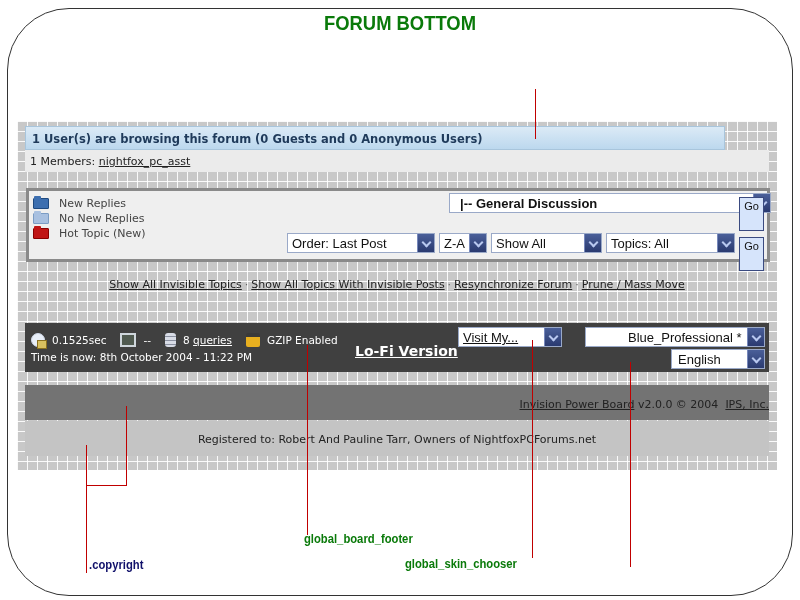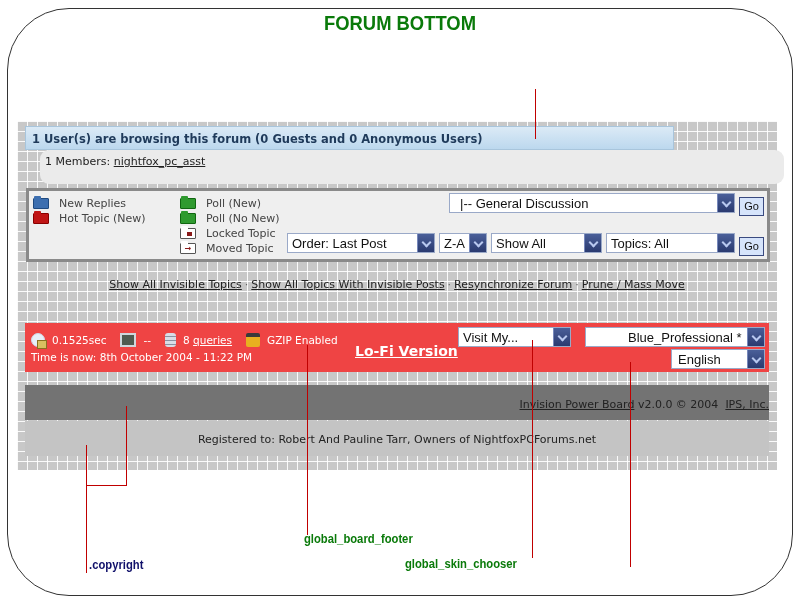--- a/index.html
+++ b/index.html
@@ -19,27 +19,27 @@
   
   .gridbg {
     position: absolute; left: 17px; top: 121px; width: 760px; height: 349px;
     background-color: #c8c8c8;
     background-image:
       linear-gradient(to right, rgba(255,255,255,0.9) 1px, transparent 1px),
       linear-gradient(to bottom, rgba(255,255,255,0.9) 1px, transparent 1px);
     background-size: 10px 10px;
   }
   .browsing-bar {
-    position: absolute; left: 25px; top: 126px; width: 649px; height: 24px;
+    position: absolute; left: 25px; top: 126px; width: 700px; height: 24px;
     background: linear-gradient(#dbeaf6, #bcd8ee); border: 1px solid #a8c5dc;
     font-size: 11.5px; font-weight: bold; color: #1f3a5a; padding: 5px 6px;
   }
   .members-row {
-    position: absolute; left: 40px; top: 150px; width: 744px; height: 34px;
-    background: #ebebeb; font-size: 11px; color: #222; padding: 5px 5px; border-radius: 9px;
+    position: absolute; left: 25px; top: 150px; width: 744px; height: 22px;
+    background: #ebebeb; font-size: 11px; color: #222; padding: 5px 5px;
   }
   .members-row a { color: #222; text-decoration: underline; }
   .legend-panel {
     position: absolute; left: 26px; top: 188px; width: 744px; height: 74px;
     background: #efefef; border: 3px solid #8a8a8a;
   }
   .legend-col { position: absolute; top: 5px; }
   .legend-item { height: 15px; display: flex; align-items: center; font-size: 11px; color: #444; }
   .folder { width: 16px; height: 11px; margin-right: 10px; border-radius: 1px; position: relative; }
   .folder::before { content: ""; position: absolute; left: 0; top: -3px; width: 7px; height: 3px; border-radius: 1px 1px 0 0; background: inherit; }
@@ -57,33 +57,33 @@
   }
   .select .arrow {
     position: absolute; right: 0; top: 0; width: 17px; height: 18px;
     background: linear-gradient(#4a5f99, #2a3a70); border-left: 1px solid #7788bb;
   }
   .select .arrow::after {
     content: ""; position: absolute; left: 5px; top: 5px; width: 5px; height: 5px;
     border-right: 2px solid #b8c8f0; border-bottom: 2px solid #b8c8f0; transform: rotate(45deg);
   }
   .go-btn {
-    position: absolute; width: 25px; height: 19px; background: #d6e4fb;
+    position: absolute; width: 25px; height: 34px; background: #d6e4fb;
     border: 1px solid #3a4a80; font-size: 11px; color: #111; text-align: center; line-height: 17px;
     font-family: "Liberation Sans", sans-serif;
   }
   .mod-links {
     position: absolute; left: 17px; top: 278px; width: 760px; text-align: center;
     font-size: 11px; color: #222;
   }
   .mod-links a { color: #222; text-decoration: underline; }
   .mod-links .sep { color: #666; margin: 0 3px; }
   .footer-bar {
     position: absolute; left: 25px; top: 323px; width: 744px; height: 49px;
-    background: #ef4444; color: #fff; font-size: 10.5px;
+    background: #404040; color: #fff; font-size: 10.5px;
   }
   .footer-bar .stats { position: absolute; left: 6px; top: 10px; display: flex; align-items: center; white-space: nowrap; }
   .footer-bar .stats a { color: #fff; text-decoration: underline; }
   .ico { display: inline-block; width: 16px; height: 14px; margin-right: 7px; position: relative; }
   .ico-clock { border-radius: 50%; background: #e8eef8; border: 1px solid #cfd8e8; width: 14px; height: 14px; }
   .ico-clock::after { content: ""; position: absolute; right: -3px; bottom: -3px; width: 8px; height: 7px; background: #d8c060; border: 1px solid #8a7020; }
   .ico-monitor { background: #505a50; border: 2px solid #cfd6dc; }
   .ico-db { width: 11px; background: repeating-linear-gradient(#d8dce6 0 3px, #8a90a0 3px 4px); border-radius: 3px; }
   .ico-gzip { width: 14px; background: linear-gradient(#3a3a3a 0 30%, #e8b020 30% 100%); border-radius: 2px; }
   .footer-bar .time { position: absolute; left: 6px; top: 28px; }
@@ -119,45 +119,31 @@
   <a>nightfox_pc_asst</a>
 </div>
 
 <div class="legend-panel">
   <div class="legend-col" style="left:4px;">
     <div class="legend-item">
         <span class="folder f-blue"></span>
         <span>New Replies</span>
       </div>
     <div class="legend-item">
+        <span class="folder f-lblue"></span>
+        <span>No New Replies</span>
+      </div>
+    <div class="legend-item">
         <span class="folder f-red"></span>
         <span>Hot Topic (New)</span>
       </div>
   </div>
-  <div class="legend-col" style="left:151px;">
-    <div class="legend-item">
-        <span class="folder f-green"></span>
-        <span>Poll (New)</span>
-      </div>
-    <div class="legend-item">
-        <span class="folder f-green"></span>
-        <span>Poll (No New)</span>
-      </div>
-    <div class="legend-item">
-        <span class="folder f-lock"></span>
-        <span>Locked Topic</span>
-      </div>
-    <div class="legend-item">
-        <span class="folder f-move">→</span>
-        <span>Moved Topic</span>
-      </div>
-  </div>
-</div>
-
-<div class="select" style="left:449px; top:193px; width:286px;">
+</div>
+
+<div class="select" style="left:449px; top:193px; width:322px;font-weight:bold;">
   <span style="padding-left:6px;">|-- General Discussion</span>
   <span class="arrow"></span>
 </div>
 <div class="go-btn" style="left:739px; top:197px;">Go</div>
 
 <div class="select" style="left:287px; top:233px; width:148px;">
   <span>Order: Last Post</span>
   <span class="arrow"></span>
 </div>
 <div class="select" style="left:439px; top:233px; width:48px;">
@@ -190,21 +176,21 @@
     <span>8</span>&nbsp;
     <a>queries</a>
     <span style="width:14px;display:inline-block"></span>
     <span class="ico ico-gzip"></span>
     <span>GZIP Enabled</span>
   </div>
   <div class="time">Time is now: 8th October 2004 - 11:22 PM</div>
   <a class="lofi">Lo-Fi Version</a>
 </div>
 
-<div class="select" style="left:458px; top:327px; width:113px;">
+<div class="select" style="left:458px; top:327px; width:104px;text-decoration:underline;">
   <span>Visit My...</span>
   <span class="arrow"></span>
 </div>
 <div class="select" style="left:585px; top:327px; width:180px;padding-left:42px;">
   <span>Blue_Professional *</span>
   <span class="arrow"></span>
 </div>
 <div class="select" style="left:671px; top:349px; width:94px;">
   <span style="padding-left:2px;">English</span>
   <span class="arrow"></span>

